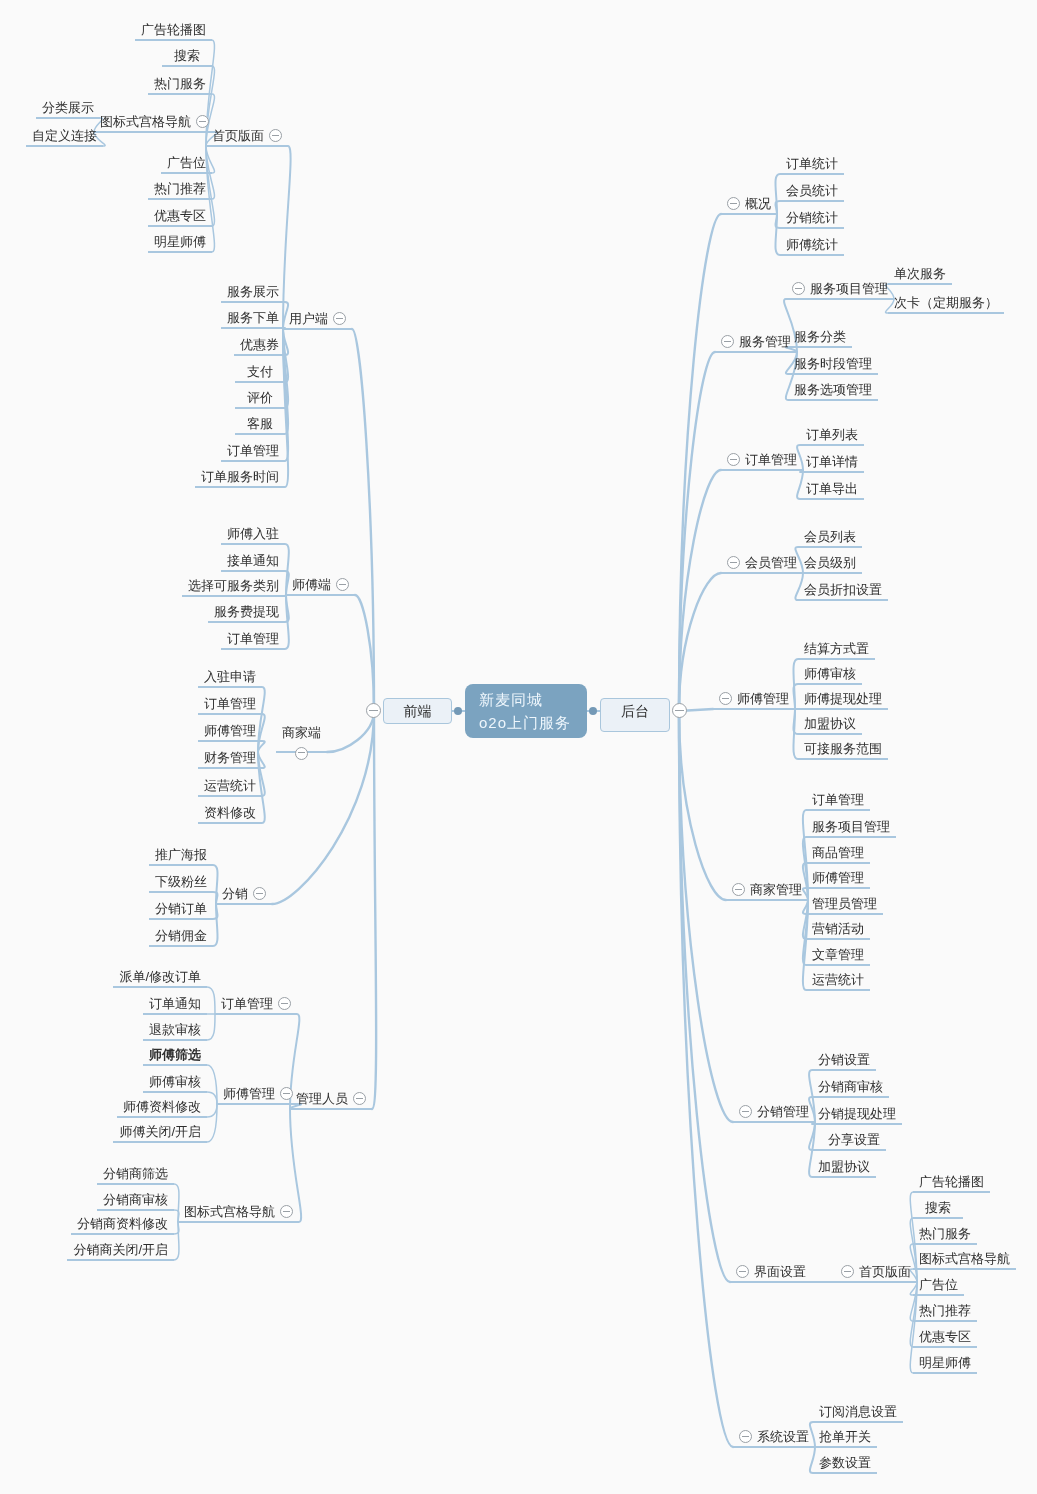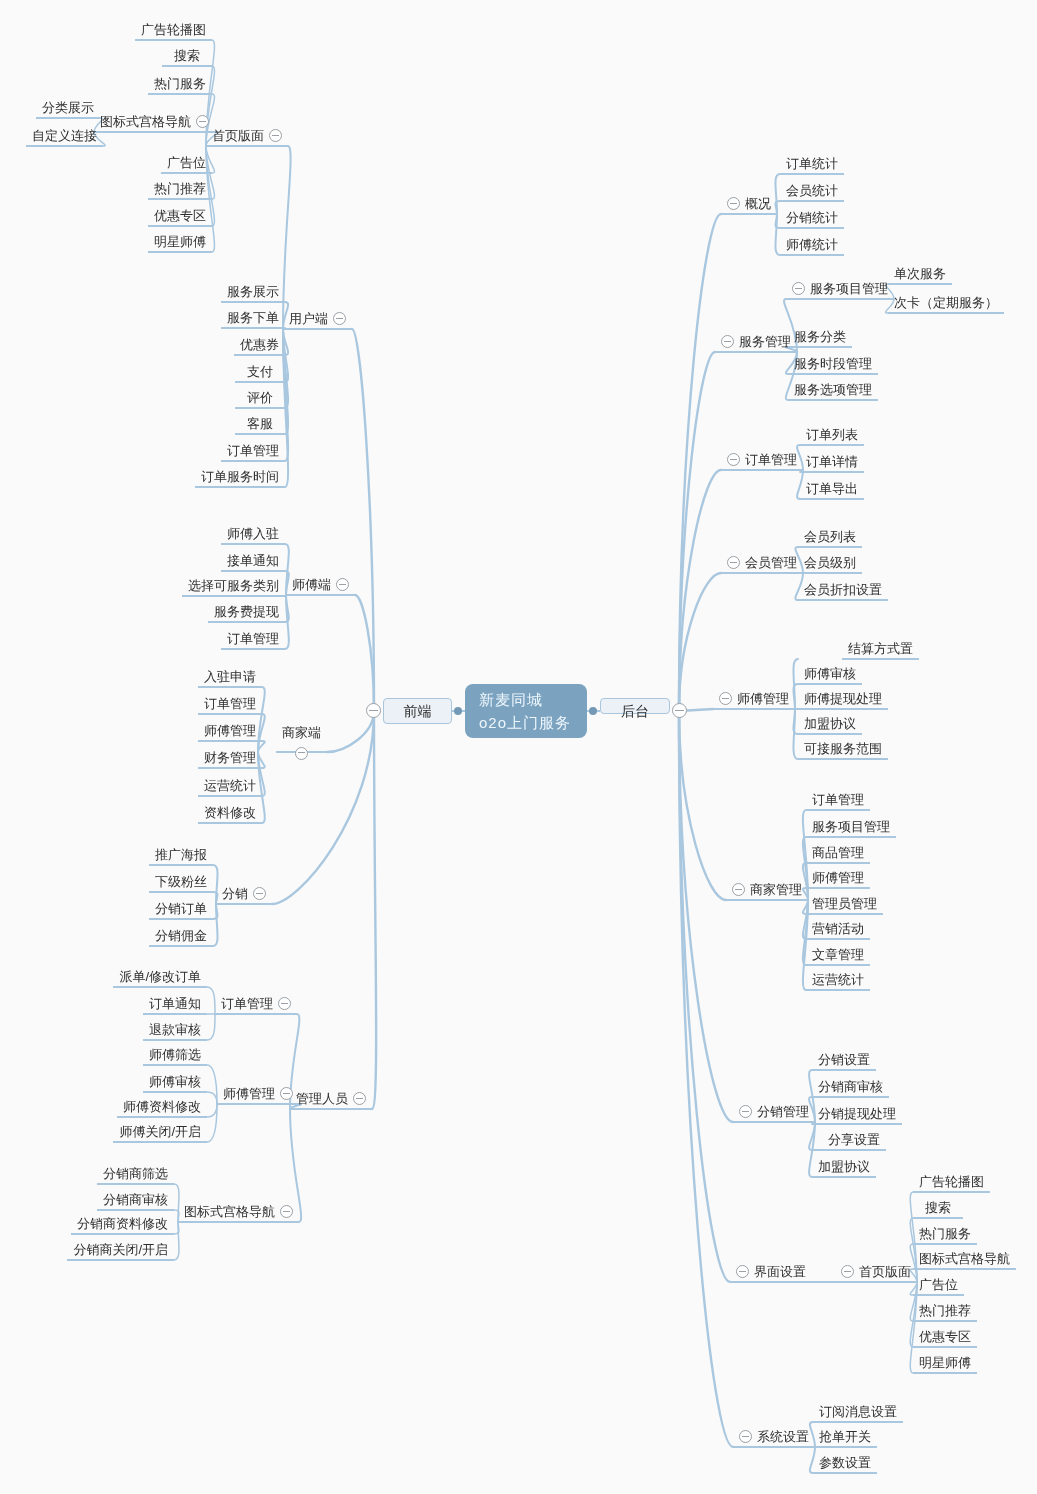--- a/index.html
+++ b/index.html
@@ -154,21 +154,21 @@
       <circle cx="458" cy="711" r="4" fill="#7499b6"></circle>
       <line x1="600" y1="711" x2="587" y2="711" stroke="#a9c7df" stroke-width="2"></line>
       <circle cx="593" cy="711" r="4" fill="#7499b6"></circle>
     </svg>
   <div id="root-node" style="left: 465px; top: 684px; width: 122px; height: 54px;">
     <div>新麦同城</div>
     <div>o2o上门服务</div>
   </div>
 <div class="l1box" style="left: 383px; top: 698px; width: 69px; height: 26px; line-height: 24px;">前端</div>
     <span class="collapse big" style="left: 366px; top: 703px;"></span>
-    <div class="l1box" style="left: 600px; top: 698px; width: 70px; height: 16px; line-height: 24px;">后台</div>
+    <div class="l1box" style="left: 600px; top: 698px; width: 70px; height: 34px; line-height: 24px;">后台</div>
     <span class="collapse big" style="left: 672px; top: 703px;"></span>
     <div class="tnode left" style="right: 685px; top: 309px;">
       <span>用户端</span>
       <span class="collapse"></span>
     </div>
     <div class="tnode left" style="right: 749px; top: 126px;">
       <span>首页版面</span>
       <span class="collapse"></span>
     </div>
     <div class="tnode left" style="right: 825px; top: 20px;">
@@ -297,21 +297,21 @@
     <div class="tnode left" style="right: 830px; top: 994px; text-align: center;">
       <span>订单通知</span>
     </div>
     <div class="tnode left" style="right: 830px; top: 1020px;">
       <span>退款审核</span>
     </div>
     <div class="tnode left" style="right: 738px; top: 1084px;">
       <span>师傅管理</span>
       <span class="collapse"></span>
     </div>
-    <div class="tnode left" style="right: 830px; top: 1045px;">
+    <div class="tnode left" style="right: 830px; top: 1045px; font-weight: bold;">
       <span>师傅筛选</span>
     </div>
     <div class="tnode left" style="right: 830px; top: 1072px;">
       <span>师傅审核</span>
     </div>
     <div class="tnode left" style="right: 830px; top: 1097px;">
       <span>师傅资料修改</span>
     </div>
     <div class="tnode left" style="right: 830px; top: 1122px;">
       <span>师傅关闭/开启</span>
@@ -394,21 +394,21 @@
     <div class="tnode right" style="left: 798px; top: 553px;">
       <span>会员级别</span>
     </div>
     <div class="tnode right" style="left: 798px; top: 580px;">
       <span>会员折扣设置</span>
     </div>
     <div class="tnode right" style="left: 713px; top: 689px;">
       <span class="collapse"></span>
       <span>师傅管理</span>
     </div>
-    <div class="tnode right" style="left: 798px; top: 639px; margin-left: 44px;">
+    <div class="tnode right" style="left: 798px; top: 639px;">
       <span>结算方式置</span>
     </div>
     <div class="tnode right" style="left: 798px; top: 664px;">
       <span>师傅审核</span>
     </div>
     <div class="tnode right" style="left: 798px; top: 689px;">
       <span>师傅提现处理</span>
     </div>
     <div class="tnode right" style="left: 798px; top: 714px;">
       <span>加盟协议</span>

